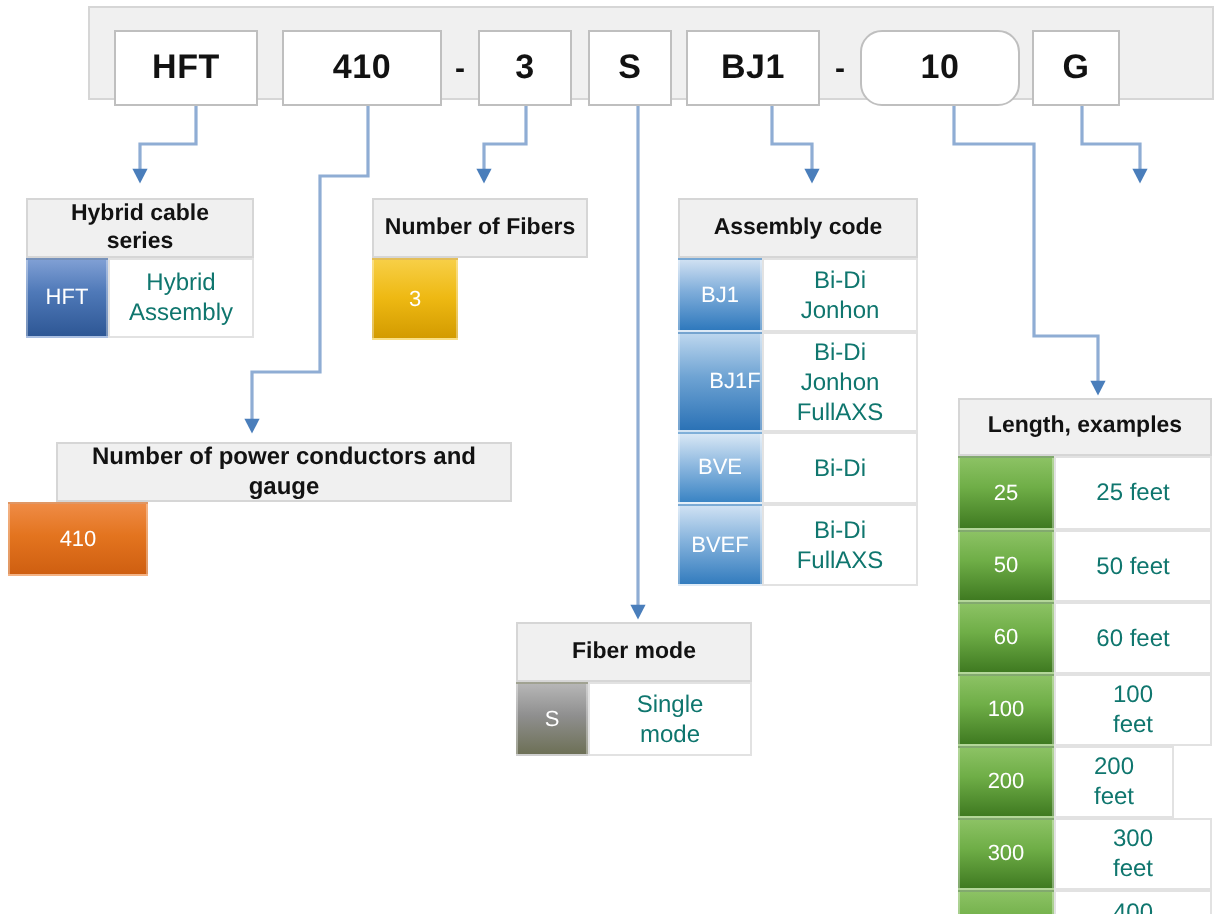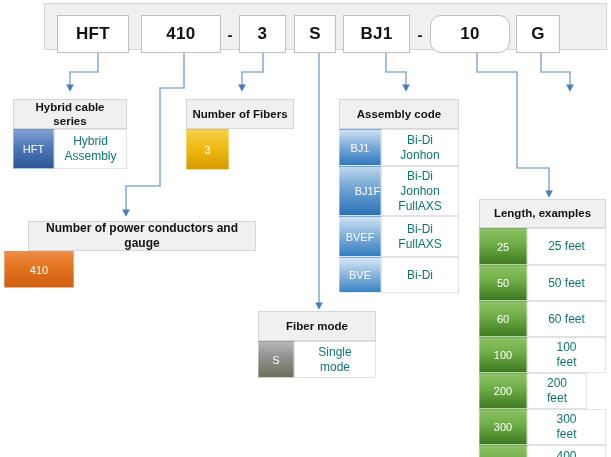--- a/index.html
+++ b/index.html
@@ -141,28 +141,28 @@
       <div class="sw sw-blue-1" style="width:42px;height:37px;">BJ1</div>
       <div class="lbl" style="width:78px;height:37px;">Bi-Di Jonhon</div>
     </div>
 
     <div class="row">
       <div class="sw sw-blue-2" style="width:42px;height:50px;padding-left:15px;">BJ1F</div>
       <div class="lbl" style="width:78px;height:50px;">Bi-Di Jonhon FullAXS</div>
     </div>
 
     <div class="row">
+      <div class="sw sw-blue-3" style="width:42px;height:36px;">BVE</div>
+      <div class="lbl" style="width:78px;height:36px;">Bi-Di</div>
+    </div>
+
+    <div class="row">
       <div class="sw sw-blue-4" style="width:42px;height:41px;">BVEF</div>
       <div class="lbl" style="width:78px;height:41px;">Bi-Di FullAXS</div>
     </div>
-
-    <div class="row">
-      <div class="sw sw-blue-3" style="width:42px;height:36px;">BVE</div>
-      <div class="lbl" style="width:78px;height:36px;">Bi-Di</div>
-    </div>
   </div>
 
 
   <div class="card" style="left:4px;top:221px;width:252px;">
     <div class="hdr" style="height:30px;font-size:12px;margin-left:24px;">Number of power conductors and gauge</div>
     <div class="row">
       <div class="sw sw-orange" style="width:70px;height:37px;">410</div>
     </div>
   </div>
 

